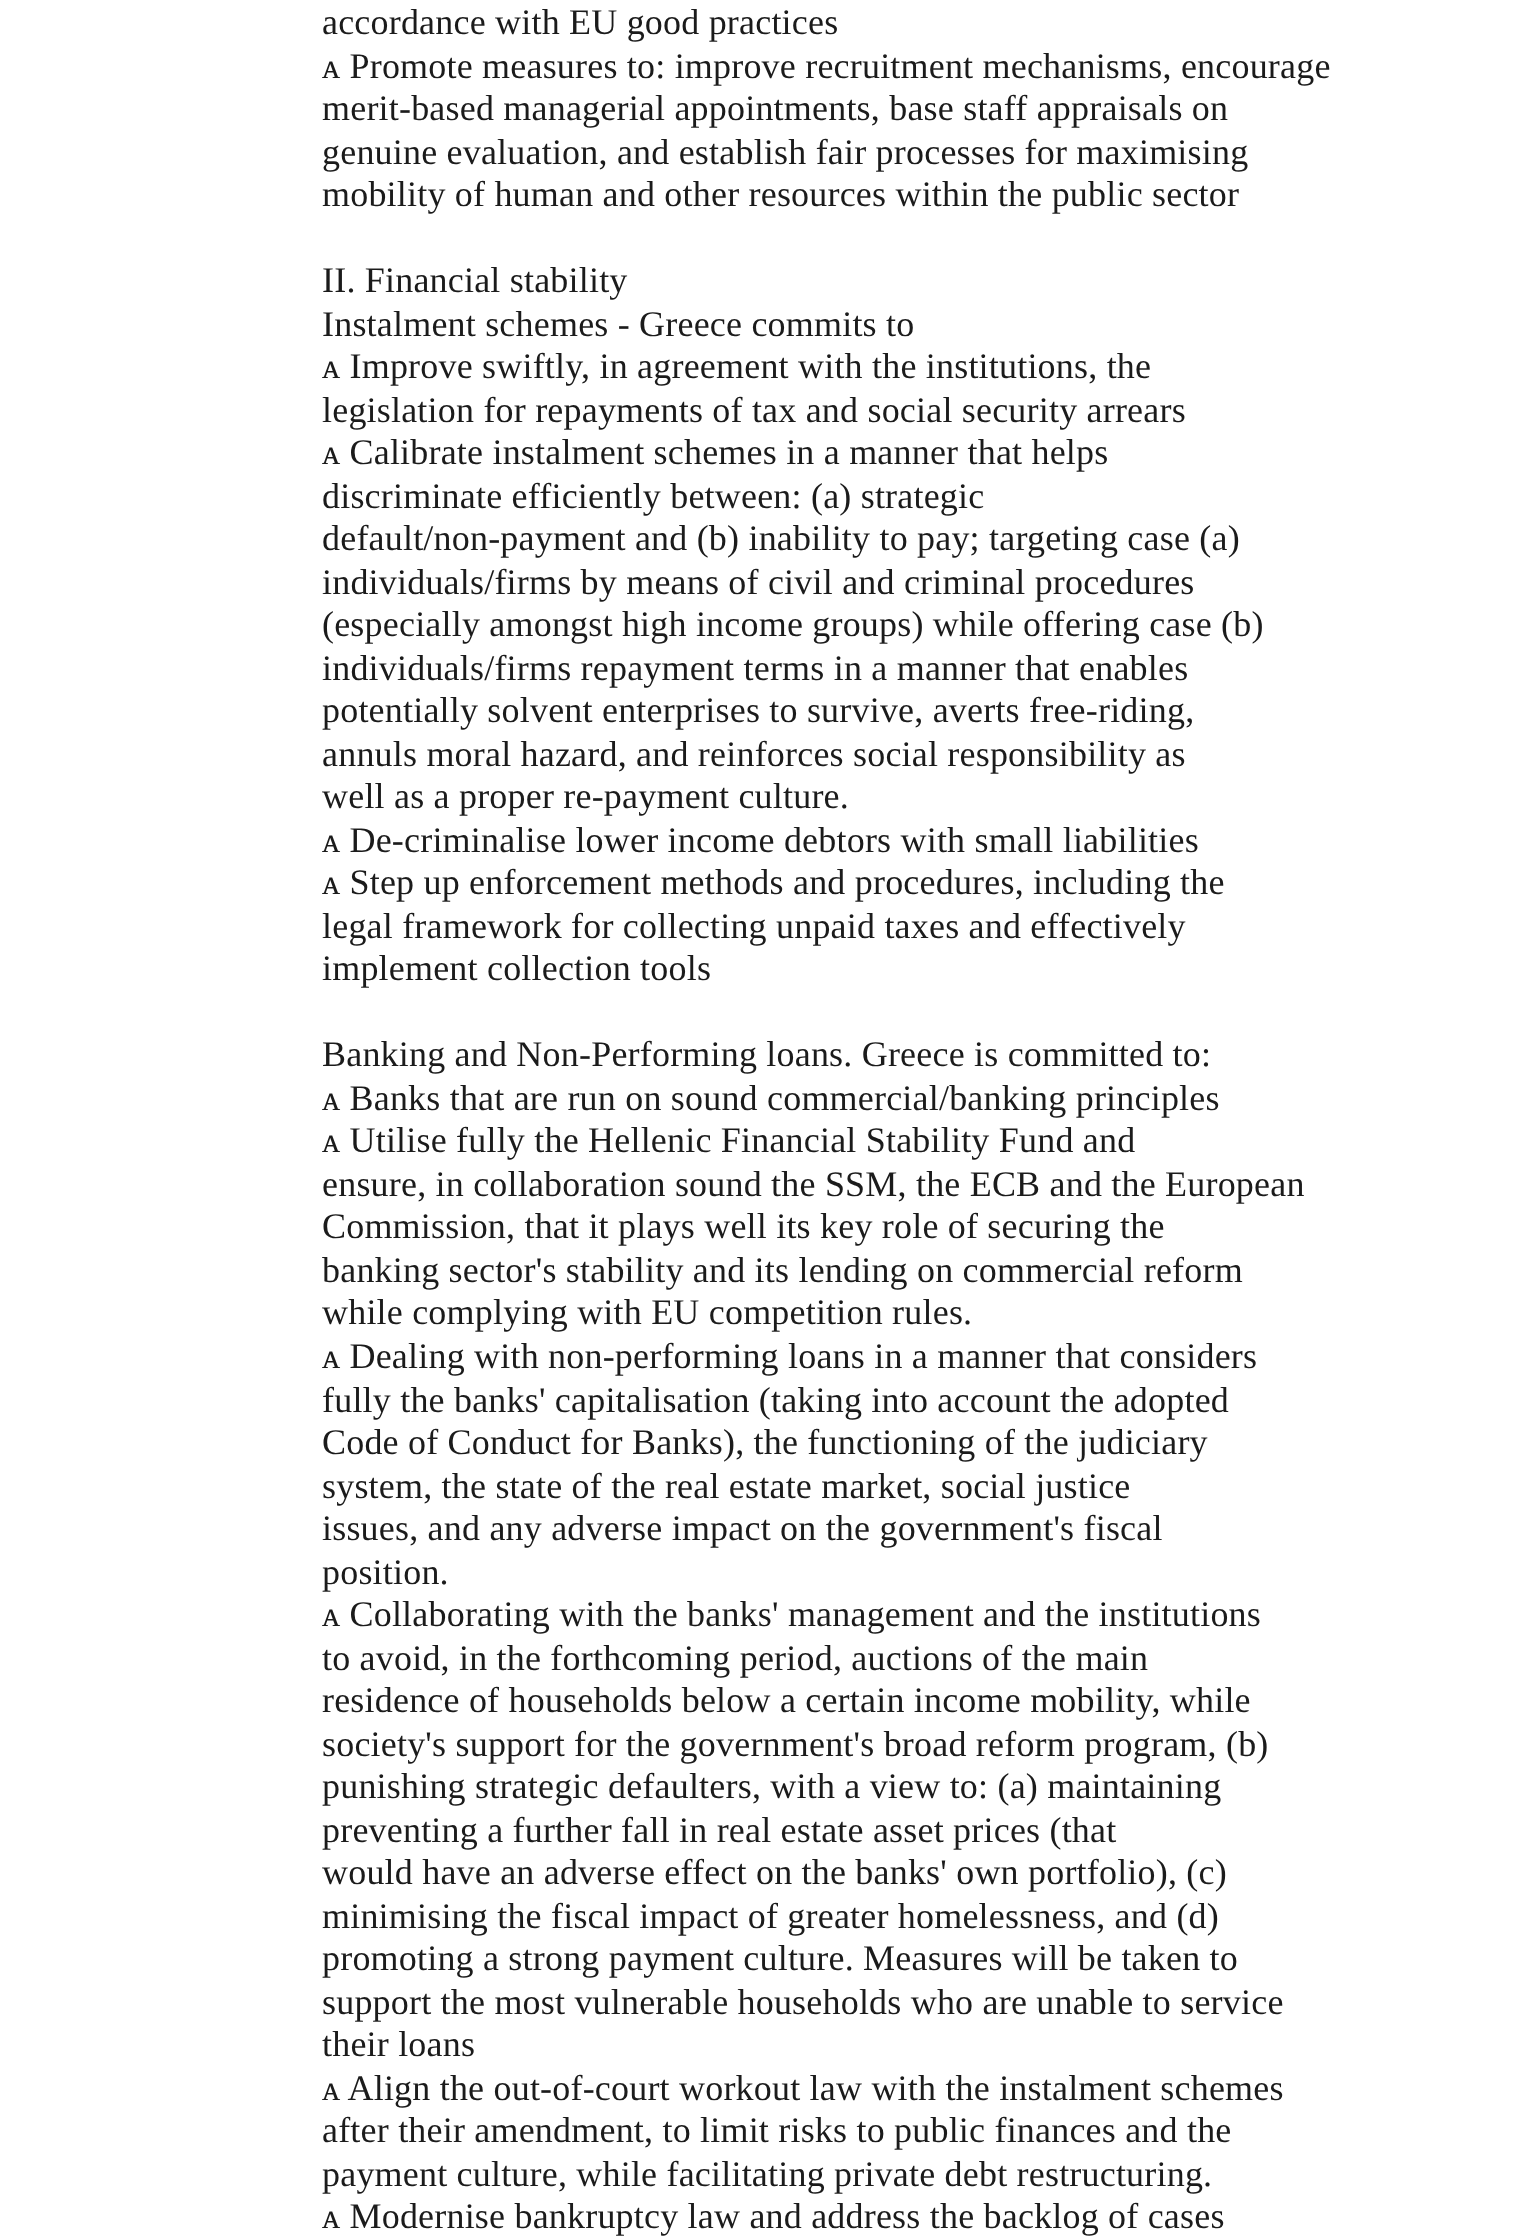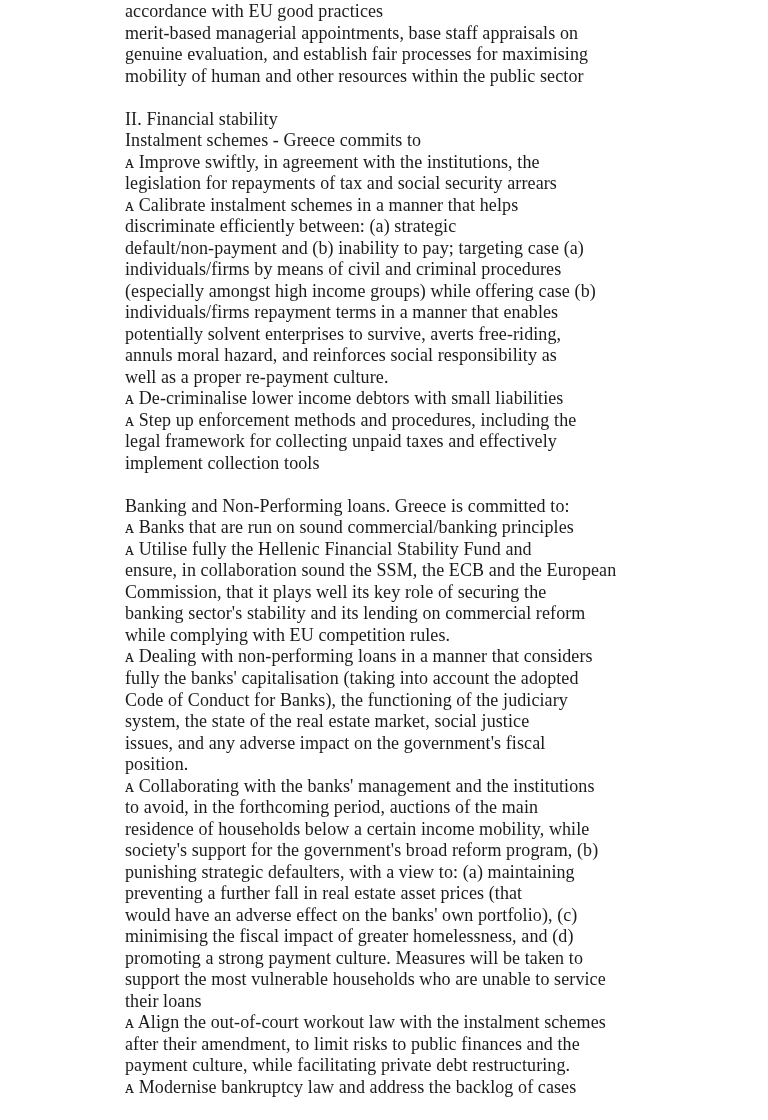--- a/index.html
+++ b/index.html
@@ -6,20 +6,21 @@
     margin: 0;
     padding: 0;
     background: #ffffff;
   }
   .page {
     position: relative;
     width: 648px;
     height: 1120px;
     background: #ffffff;
     overflow: hidden;
+    margin-left: 36px;
   }
   .text-block {
     position: absolute;
     left: 125px;
     top: 1px;
     width: 560px;
     font-family: "Liberation Serif", "DejaVu Serif", serif;
     font-size: 18px;
     color: #1b1b1b;
   }
@@ -29,20 +30,21 @@
     white-space: pre;
     letter-spacing: 0.1px;
   }
 </style>
 </head>
 <body>
 
 <div class="page" style="background: rgb(255, 255, 255);">
   <div class="text-block" id="text-block" style="color: rgb(27, 27, 27);">
       <div class="text-line">accordance with EU good practices</div>
+      <div class="text-line">ᴀ Promote measures to: improve recruitment mechanisms, encourage</div>
       <div class="text-line">merit-based managerial appointments, base staff appraisals on</div>
       <div class="text-line">genuine evaluation, and establish fair processes for maximising</div>
       <div class="text-line">mobility of human and other resources within the public sector</div>
       <div class="text-line"></div>
       <div class="text-line">II. Financial stability</div>
       <div class="text-line">Instalment schemes - Greece commits to</div>
       <div class="text-line">ᴀ Improve swiftly, in agreement with the institutions, the</div>
       <div class="text-line">legislation for repayments of tax and social security arrears</div>
       <div class="text-line">ᴀ Calibrate instalment schemes in a manner that helps</div>
       <div class="text-line">discriminate efficiently between: (a) strategic</div>

